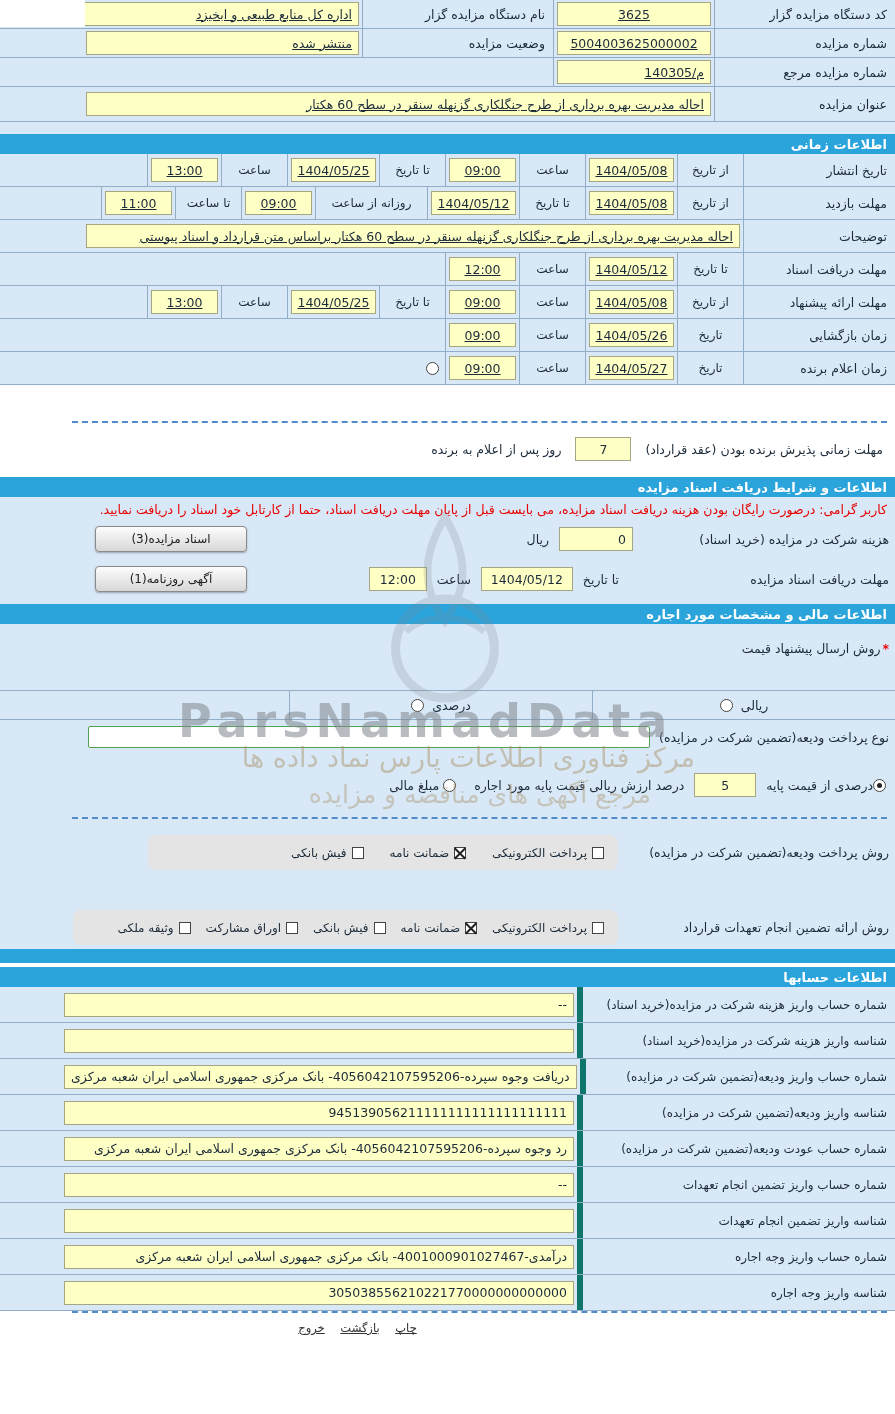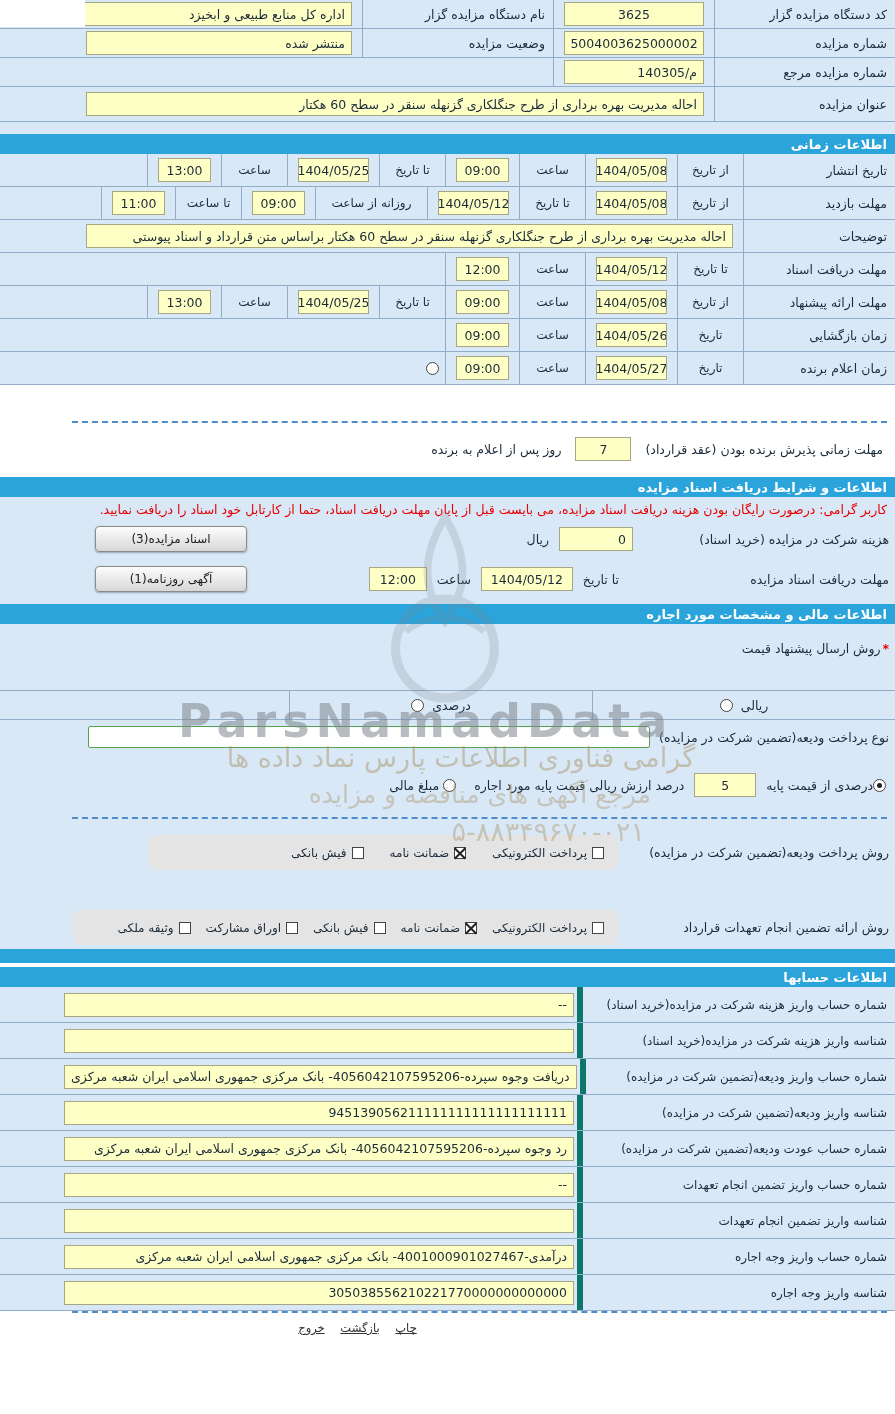--- a/index.html
+++ b/index.html
@@ -9,21 +9,21 @@
     font-family:"DejaVu Sans","Liberation Sans",sans-serif;
     font-size:12.5px; color:#1c2b3a;
   }
   .panel{ background:#d9e8f6; }
   .trow{ display:flex; align-items:stretch; border-bottom:1px solid #91adc7; }
   .h29{height:29px} .h33{height:33px} .h35{height:35px}
   .cell{ display:flex; align-items:center; min-width:0; }
   .bl{ border-left:1px solid #91adc7; }
   .lbl{ padding:0 8px 0 13px; }
   .sub{ justify-content:center; font-size:12px; text-align:center; padding:0 2px; }
-  .vc{ padding:4px 10px; }
+  .vc{ padding:4px 3px;text-decoration:underline; }
   .vc.flush{ padding-left:0; }
   .vc.indent{ padding-left:86px; }
   .fill{ flex:1; }
   .ybox{ background:#feffc5; border:1px solid #a6a682; height:24px; width:100%;
          display:flex; align-items:center; padding:0 6px; font-size:12.5px;
          white-space:nowrap; overflow:hidden; }
   .ybox.c{ justify-content:center; }
   .ybox.r{ justify-content:flex-start; }
   .w181{width:181px}.w161{width:161px}.w191{width:191px}
   .w152{width:152px}.ws66{width:66px}.wd92{width:92px}.wt74{width:74px}.wx112{width:112px}
@@ -428,16 +428,15 @@
 
 <div class="corner-mask"></div>
 
 <div class="wm">
   <svg class="wm-logo" viewBox="0 0 120 150">
     <path d="M60 4 C42 34 42 58 60 84 C78 58 78 34 60 4 Z" fill="none" stroke="#7d858e" stroke-width="6"></path>
     <circle cx="60" cy="105" r="38" fill="none" stroke="#7d858e" stroke-width="7"></circle>
     <path d="M30 92 C45 78 75 78 90 92" fill="none" stroke="#7d858e" stroke-width="5"></path>
   </svg>
   <div class="wm-brand">ParsNamadData</div>
-  <div class="wm-fa1">گرامی فناوری اطلاعات پارس نماد داده ها</div>
+  <div class="wm-fa1">مرکز فناوری اطلاعات پارس نماد داده ها</div>
   <div class="wm-fa2">مرجع آگهی های مناقصه و مزایده</div>
-  <div class="wm-phone">۵-۸۸۳۴۹۶۷۰-۰۲۱</div>
 </div>
 
 </body></html>

